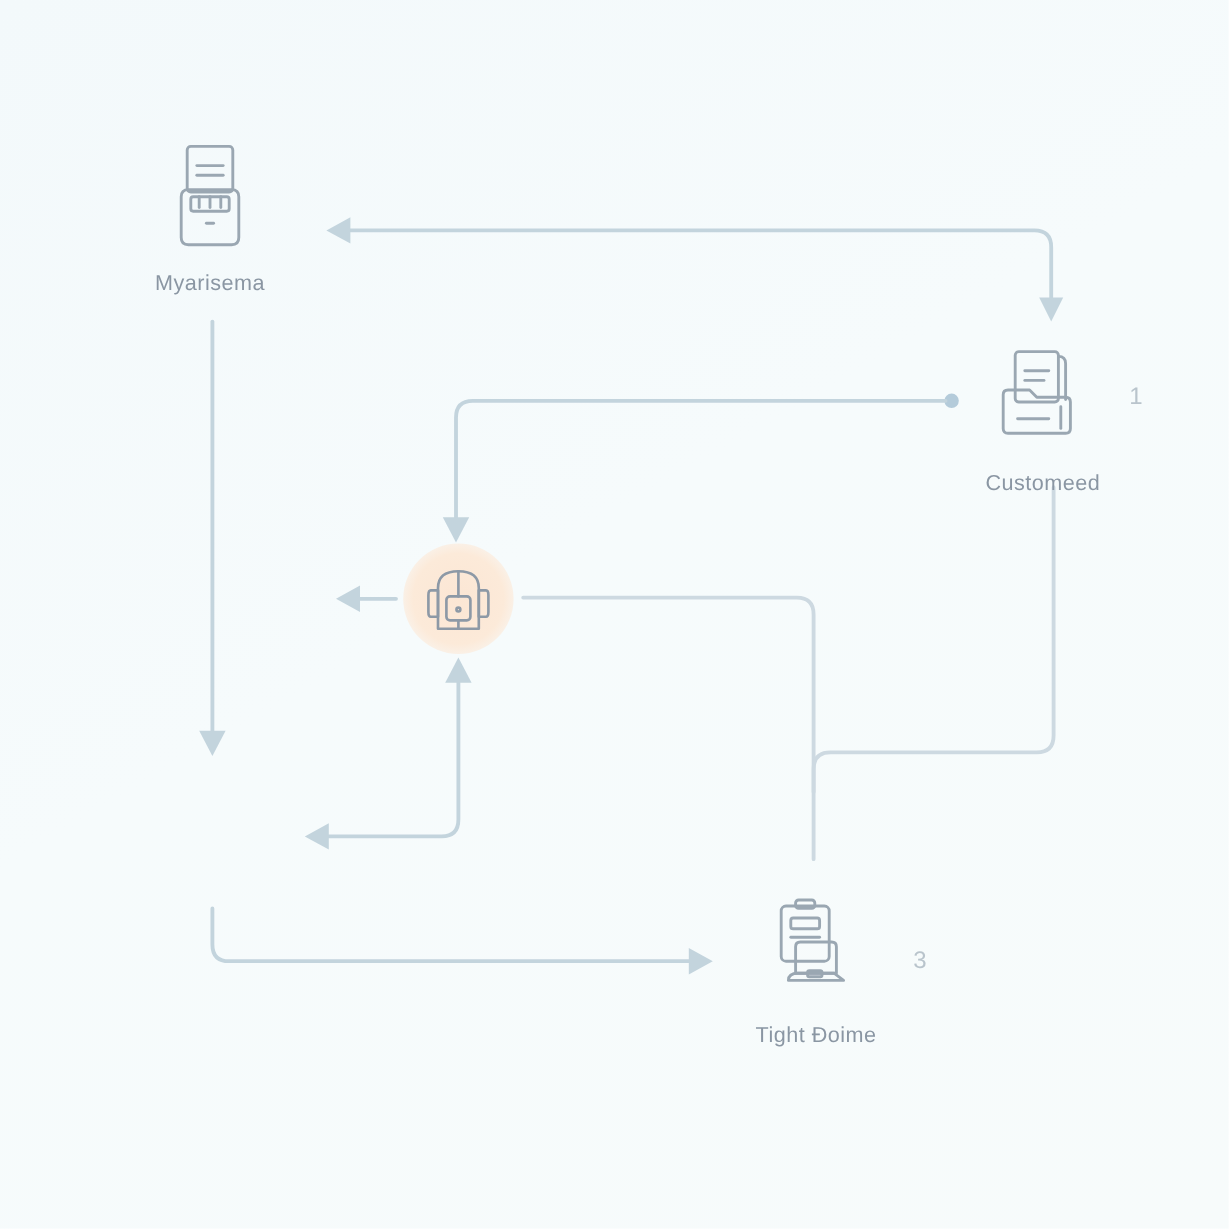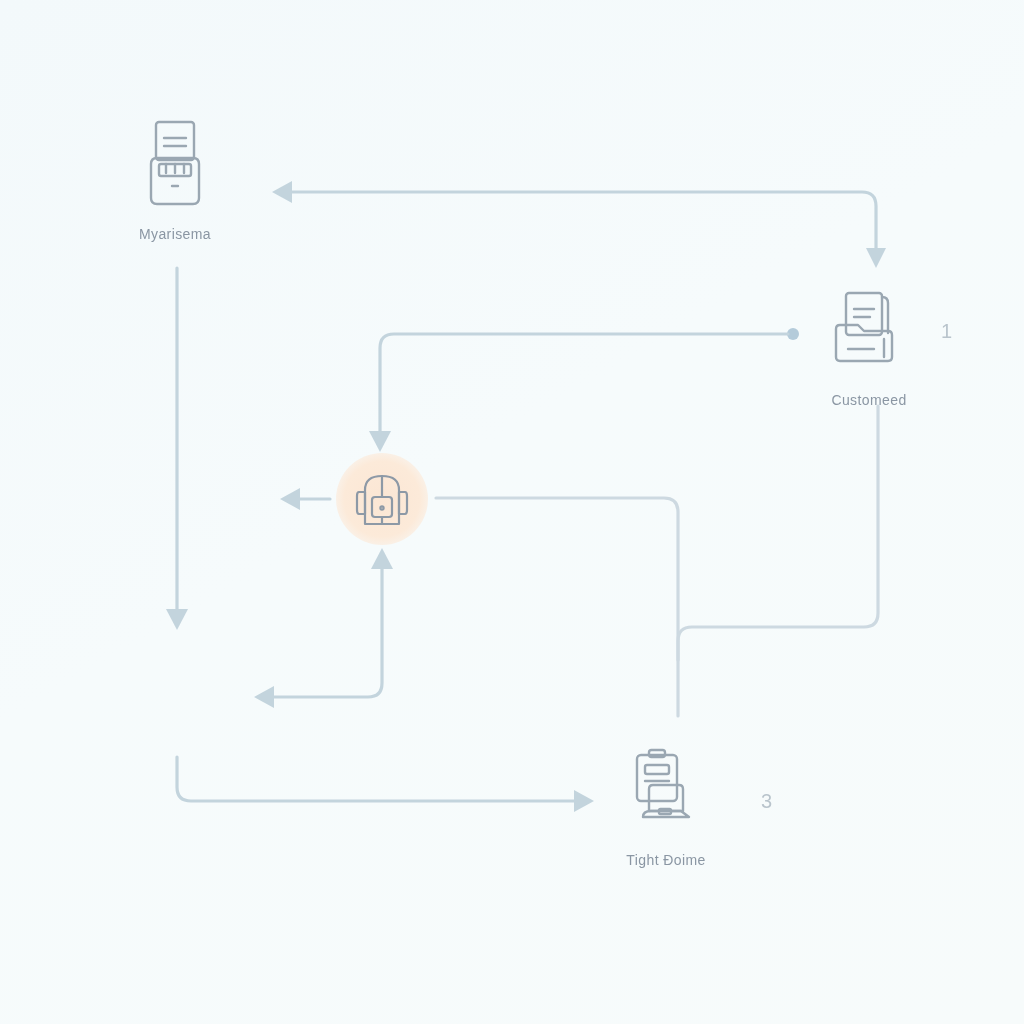--- a/index.html
+++ b/index.html
@@ -48,38 +48,38 @@
     width: 92px;
     height: 92px;
     margin-left: -46px;
     margin-top: -46px;
     border-radius: 50%;
     background: radial-gradient(circle, #fbe6d4 0%, #fcead9 58%, rgba(252,236,223,0.35) 82%, rgba(252,236,223,0) 100%);
     z-index: 1;
   }
   .node-label {
     margin-top: 14px;
-    font-size: 14px;
+    font-size: 18px;
     color: #8a96a3;
     letter-spacing: 0.4px;
     white-space: nowrap;
     text-align: center;
   }
   .badge {
     position: absolute;
     font-size: 20px;
     color: #b9c4cc;
     letter-spacing: 0.5px;
   }
   
   #node-myarisema { left: 90px;  top: 116px; }
   #node-customeed { left: 784px; top: 282px; }
   #node-center    { left: 297px; top: 451px; }
   #node-itially   { left: 92px;  top: 632px; }
-  #node-tight     { left: 581px; top: 742px; }
+  #node-tight     { left: 595px; top: 742px; }
 
   #badge-customeed { left: 941px; top: 320px; }
   #badge-tight     { left: 761px; top: 790px; }
 </style>
 </head>
 <body>
 
 <div id="canvas">
 
   <svg id="wires" viewBox="0 0 1024 1024" xmlns="http://www.w3.org/2000/svg">

